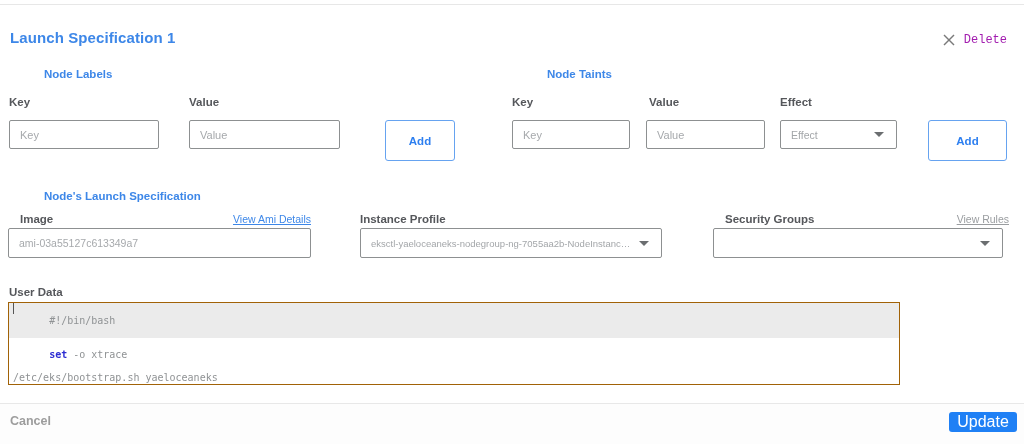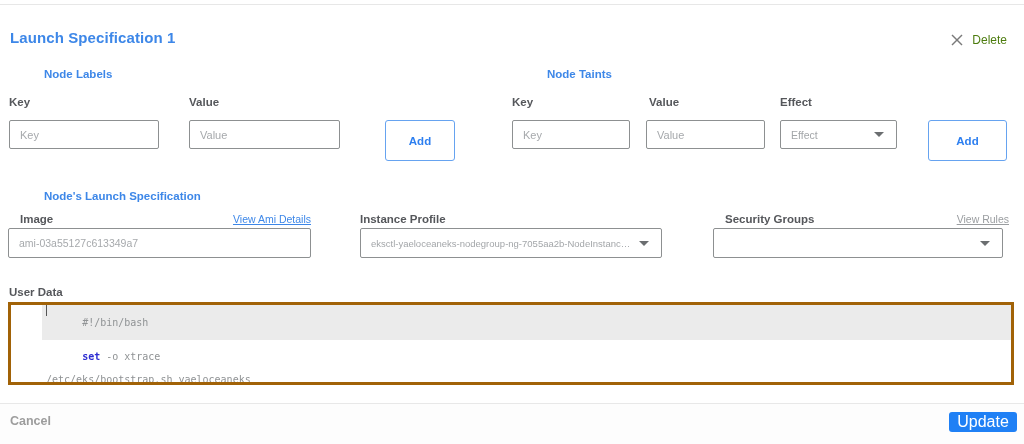--- a/index.html
+++ b/index.html
@@ -12,22 +12,22 @@
   .top-divider { position:absolute; left:0; top:4px; width:1024px; height:1px; background:#e7e7e7; }
 
   .title {
     position:absolute; left:10px; top:29px;
     font-size:15px; font-weight:700; color:#3d87e8; letter-spacing:.1px;
   }
   .delete-btn {
     position:absolute; top:33px; right:17px;
     display:flex; align-items:center; gap:9px;
     background:none; border:none; cursor:pointer;
-    font-family:Liberation Sans, sans-serif;
-    font-size:12px; color:#4d7c0f;
+    font-family:Liberation Mono, monospace;
+    font-size:12px; color:#a21caf;
   }
   .x-icon { width:12px; height:12px; display:block; }
   .x-icon line { stroke:#7a7a7a; stroke-width:1.4; }
 
   .sec-h { position:absolute; font-size:11.5px; font-weight:700; color:#3d87e8;padding-left:35px; }
   .fld-label { position:absolute; font-size:11.5px; font-weight:700; color:#55575b; }
 
   .txt-input {
     position:absolute; top:120px; height:29px;
     border:1px solid #8d9091; border-radius:2px; background:#fff;
@@ -57,24 +57,24 @@
     border-left:5px solid transparent; border-right:5px solid transparent;
     border-top:5px solid #6b6e70; flex:none;
   }
 
   .row2-label-wrap { position:absolute; top:213px; display:flex; justify-content:space-between; align-items:baseline; }
   .row2-label { font-size:11.5px; font-weight:700; color:#55575b;padding-left:12px; }
   .link-blue { font-size:10.5px; color:#3d87e8; text-decoration:underline; }
   .link-gray { font-size:10.5px; color:#9a9da0; text-decoration:underline; }
 
   .code-box {
-    position:absolute; left:8px; top:302px; width:1006px; height:83px;
-    border:3px solid #a16207; background:#fff;
+    position:absolute; left:8px; top:302px; width:892px; height:83px;
+    border:1px solid #a16207; background:#fff;
     font-family:"DejaVu Sans Mono", monospace;
-    font-size:10px; line-height:11.5px; color:#8f9294; overflow:hidden;padding-left:31px;
+    font-size:10px; line-height:11.5px; color:#8f9294; overflow:hidden;
   }
   .code-line { padding:0 4px; white-space:pre; }
   .code-line.hl { background:#ebebeb; position:relative; }
   .code-cursor { position:absolute; left:4px; top:0; width:1px; height:11px; background:#555; }
   .kw { color:#2d2dd2; font-weight:700; }
 
   .footer-divider { position:absolute; left:0; top:403px; width:1024px; height:1px; background:#e8e8e8; }
   .footer { position:absolute; left:0; top:404px; width:1024px; height:40px; background:#fdfdfd; }
   .cancel-btn {
     position:absolute; left:10px; top:414px;

